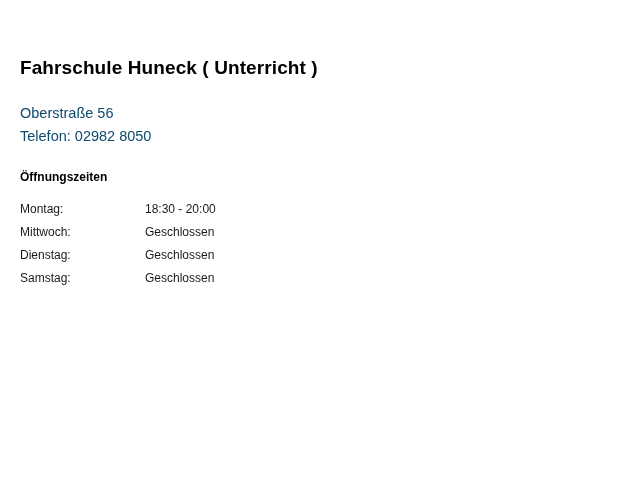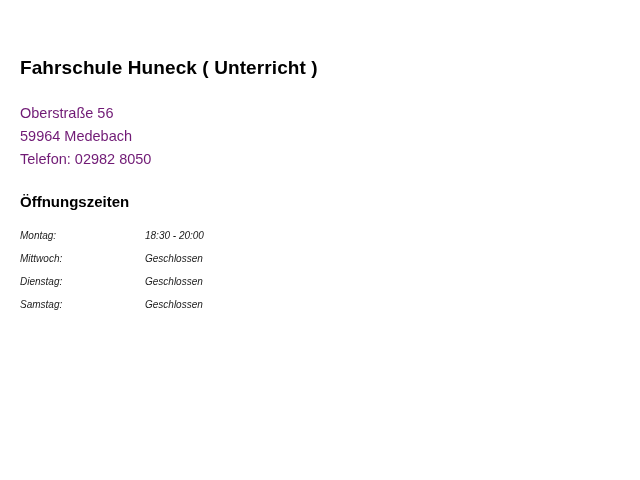--- a/index.html
+++ b/index.html
@@ -36,32 +36,31 @@
     margin: 0 0 22px 0;
     line-height: 24px;
     color: #000000;
   }
   .address-block {
     margin: 0 0 22px 0;
   }
   .address-line {
     font-size: 14.5px;
     line-height: 23px;
-    color: #701a75;
+    color: #0c4a6e;
   }
   .section-heading {
-    font-size: 15px;
+    font-size: 12px;
     font-weight: bold;
     margin: 0 0 14px 0;
     color: #000000;
   }
   table.hours {
     border-collapse: collapse;
-    font-size: 10px;
-    font-style: italic;
+    font-size: 12px;
   }
   table.hours td {
     padding: 0;
     line-height: 23px;
     vertical-align: top;
     color: #1a1a1a;
   }
   td.day {
     width: 125px;
     padding-right: 8px;
@@ -75,21 +74,20 @@
 <body>
 
 <div class="page">
 
   <div class="content">
 
     <h1 class="title">Fahrschule Huneck ( Unterricht )</h1>
 
     <div class="address-block">
       <div class="address-line">Oberstraße 56</div>
-      <div class="address-line">59964 Medebach</div>
       <div class="address-line">Telefon: 02982 8050</div>
     </div>
 
     <h2 class="section-heading">Öffnungszeiten</h2>
 
     <table class="hours">
       <tbody>
         <tr>
           <td class="day">Montag:</td>
           <td class="hours-val">18:30 - 20:00</td>

